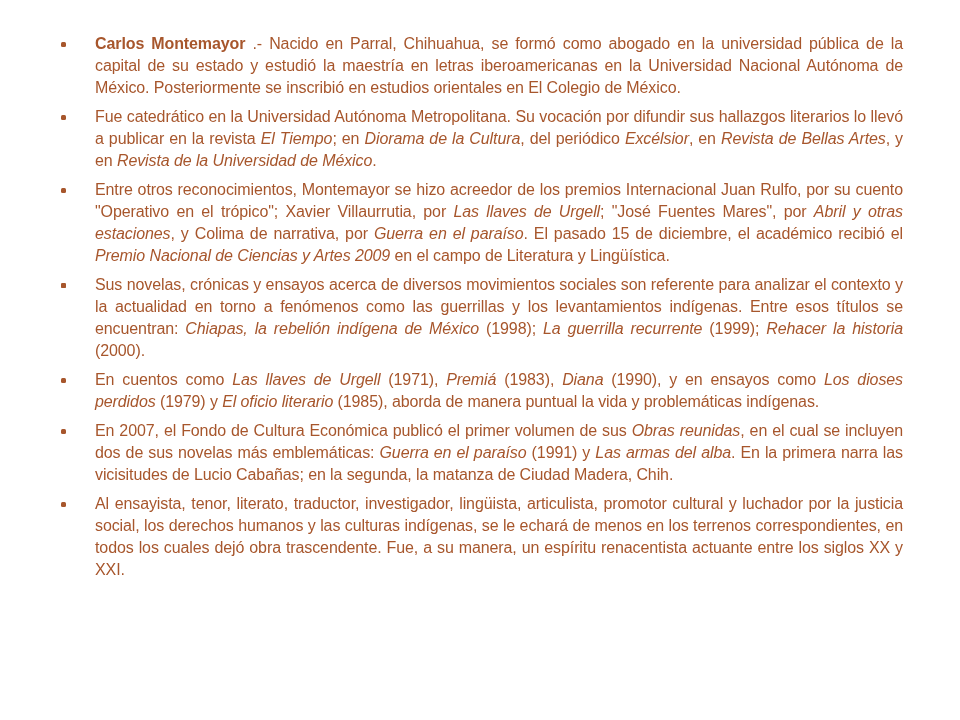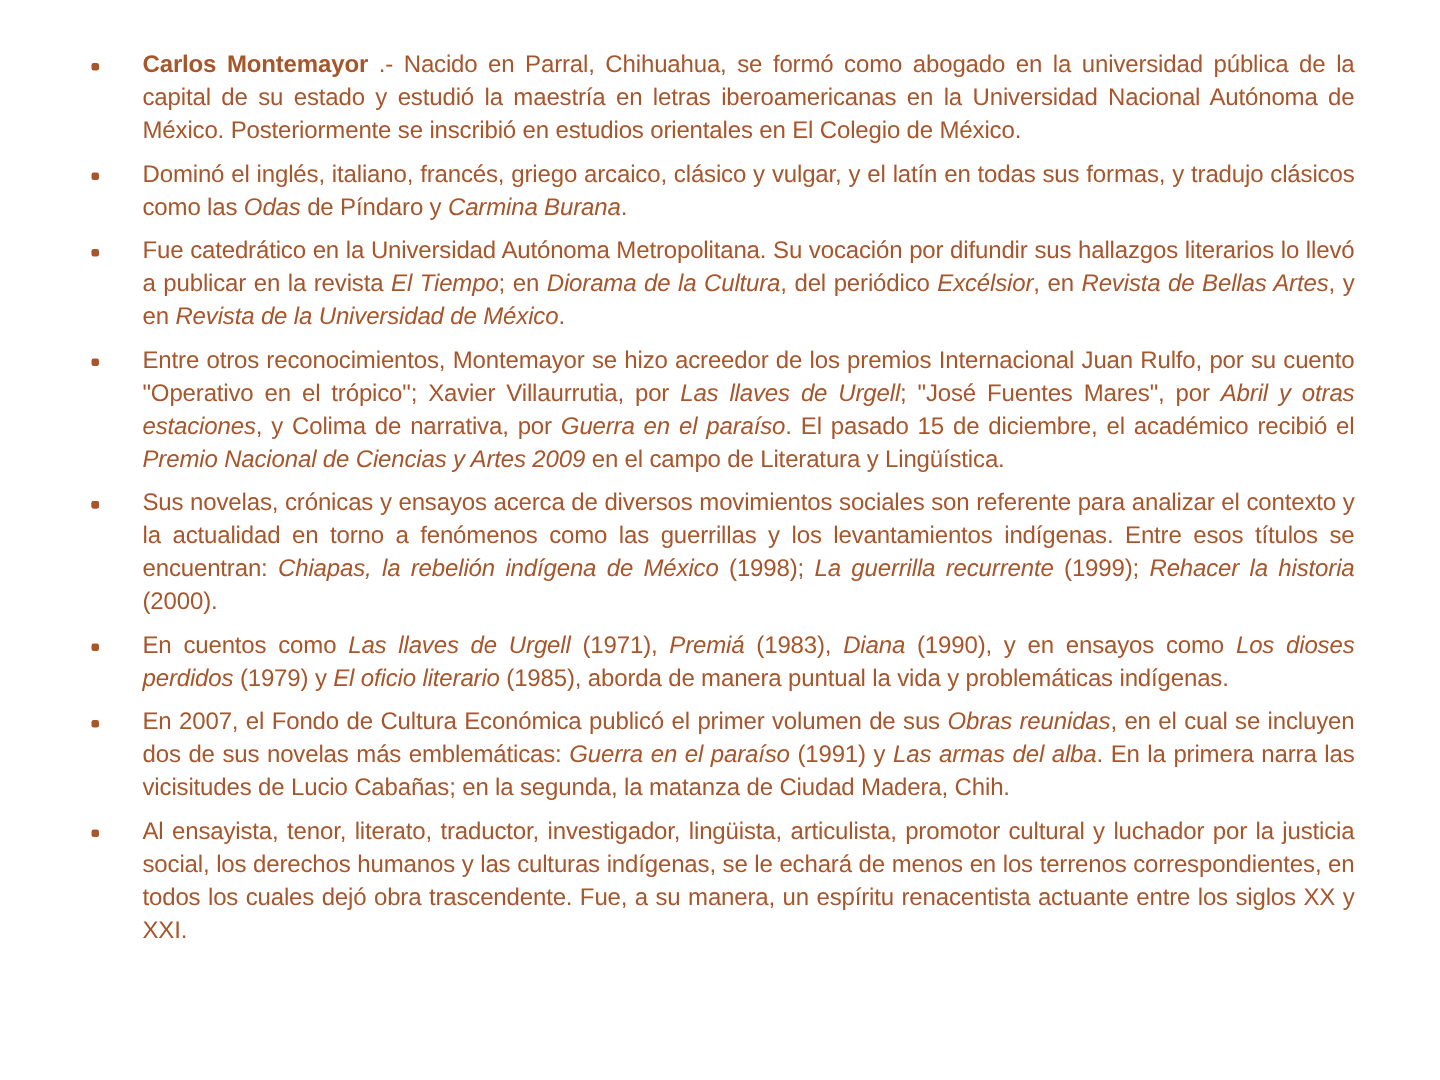--- a/index.html
+++ b/index.html
@@ -47,21 +47,20 @@
   }
   .run-bold   { font-weight: bold; }
   .run-italic { font-style: italic; }
 </style>
 </head>
 <body>
 
 <div class="slide">
   <ul class="bullet-list">
       <li><span class="bullet-marker"></span><span class="run-bold">Carlos Montemayor </span><span class="run-normal">.- Nacido en Parral, Chihuahua, se formó como abogado en la universidad pública de la capital de su estado y estudió la maestría en letras iberoamericanas en la Universidad Nacional Autónoma de México. Posteriormente se inscribió en estudios orientales en El Colegio de México.</span></li>
-      <li><span class="bullet-marker"></span><span class="run-normal">Dominó el inglés, italiano, francés, griego arcaico, clásico y vulgar, y el latín en todas sus formas, y tradujo clásicos como las </span><span class="run-italic">Odas</span><span class="run-normal"> de Píndaro y </span><span class="run-italic">Carmina Burana</span><span class="run-normal">.</span></li>
       <li><span class="bullet-marker"></span><span class="run-normal">Fue catedrático en la Universidad Autónoma Metropolitana. Su vocación por difundir sus hallazgos literarios lo llevó a publicar en la revista </span><span class="run-italic">El Tiempo</span><span class="run-normal">; en </span><span class="run-italic">Diorama de la Cultura</span><span class="run-normal">, del periódico </span><span class="run-italic">Excélsior</span><span class="run-normal">, en </span><span class="run-italic">Revista de Bellas Artes</span><span class="run-normal">, y en </span><span class="run-italic">Revista de la Universidad de México</span><span class="run-normal">.</span></li>
       <li><span class="bullet-marker"></span><span class="run-normal">Entre otros reconocimientos, Montemayor se hizo acreedor de los premios Internacional Juan Rulfo, por su cuento "Operativo en el trópico"; Xavier Villaurrutia, por </span><span class="run-italic">Las llaves de Urgell</span><span class="run-normal">; "José Fuentes Mares", por </span><span class="run-italic">Abril y otras estaciones</span><span class="run-normal">, y Colima de narrativa, por </span><span class="run-italic">Guerra en el paraíso</span><span class="run-normal">. El pasado 15 de diciembre, el académico recibió el </span><span class="run-italic">Premio Nacional de Ciencias y Artes 2009</span><span class="run-normal"> en el campo de Literatura y Lingüística.</span></li>
       <li><span class="bullet-marker"></span></li>
       <li><span class="bullet-marker"></span><span class="run-normal">Sus novelas, crónicas y ensayos acerca de diversos movimientos sociales son referente para analizar el contexto y la actualidad en torno a fenómenos como las guerrillas y los levantamientos indígenas. Entre esos títulos se encuentran: </span><span class="run-italic">Chiapas, la rebelión indígena de México</span><span class="run-normal"> (1998); </span><span class="run-italic">La guerrilla recurrente</span><span class="run-normal"> (1999); </span><span class="run-italic">Rehacer la historia</span><span class="run-normal"> (2000).</span></li>
       <li><span class="bullet-marker"></span><span class="run-normal">En cuentos como </span><span class="run-italic">Las llaves de Urgell</span><span class="run-normal"> (1971), </span><span class="run-italic">Premiá</span><span class="run-normal"> (1983), </span><span class="run-italic">Diana</span><span class="run-normal"> (1990), y en ensayos como </span><span class="run-italic">Los dioses perdidos</span><span class="run-normal"> (1979) y </span><span class="run-italic">El oficio literario</span><span class="run-normal"> (1985), aborda de manera puntual la vida y problemáticas indígenas.</span></li>
       <li><span class="bullet-marker"></span><span class="run-normal">En 2007, el Fondo de Cultura Económica publicó el primer volumen de sus </span><span class="run-italic">Obras reunidas</span><span class="run-normal">, en el cual se incluyen dos de sus novelas más emblemáticas: </span><span class="run-italic">Guerra en el paraíso</span><span class="run-normal"> (1991) y </span><span class="run-italic">Las armas del alba</span><span class="run-normal">. En la primera narra las vicisitudes de Lucio Cabañas; en la segunda, la matanza de Ciudad Madera, Chih.</span></li>
       <li><span class="bullet-marker"></span><span class="run-normal">Al ensayista, tenor, literato, traductor, investigador, lingüista, articulista, promotor cultural y luchador por la justicia social, los derechos humanos y las culturas indígenas, se le echará de menos en los terrenos correspondientes, en todos los cuales dejó obra trascendente. Fue, a su manera, un espíritu renacentista actuante entre los siglos XX y XXI.</span></li>
     </ul>
 </div>
 

